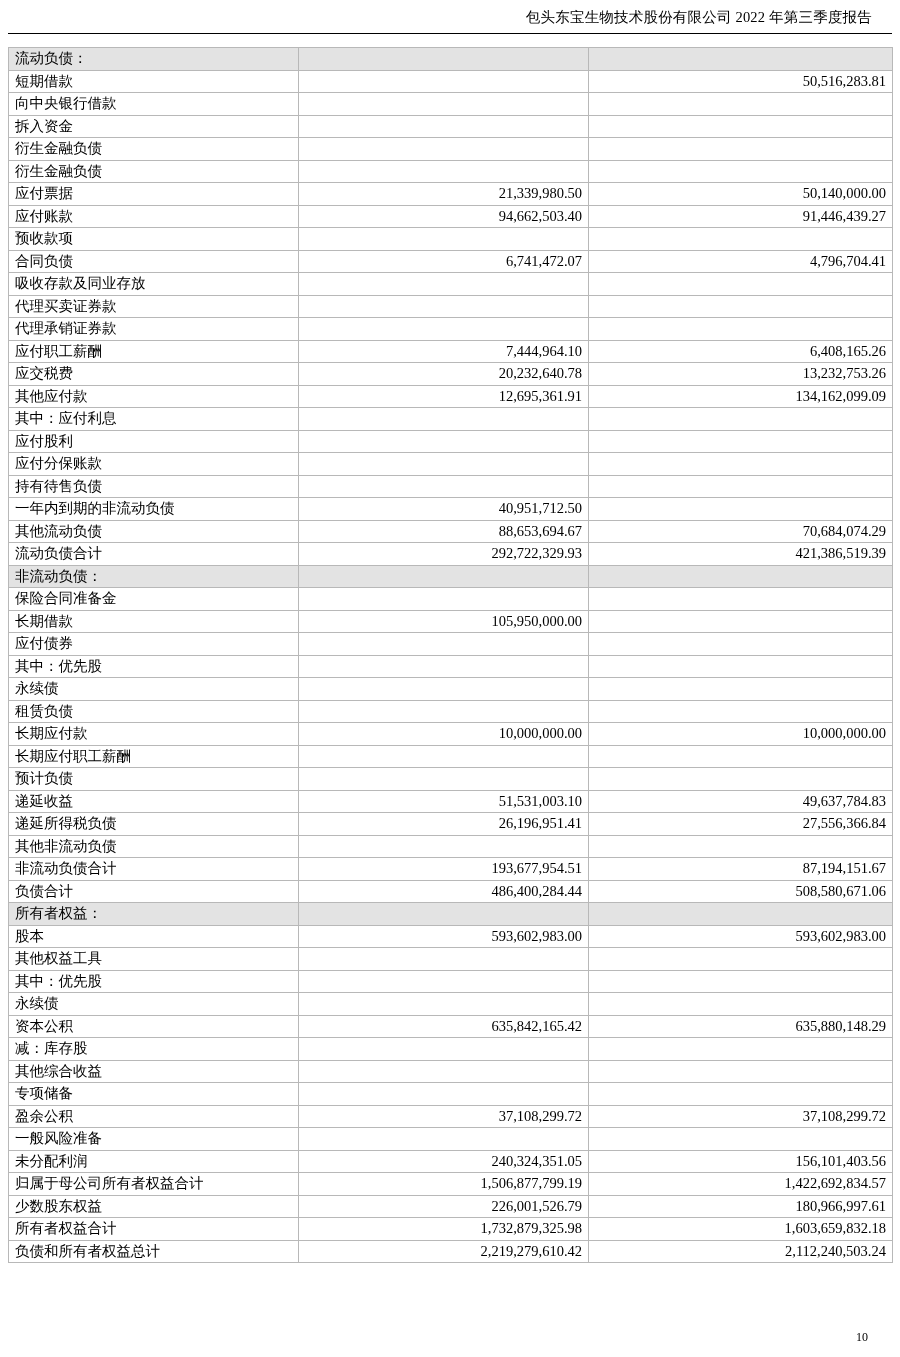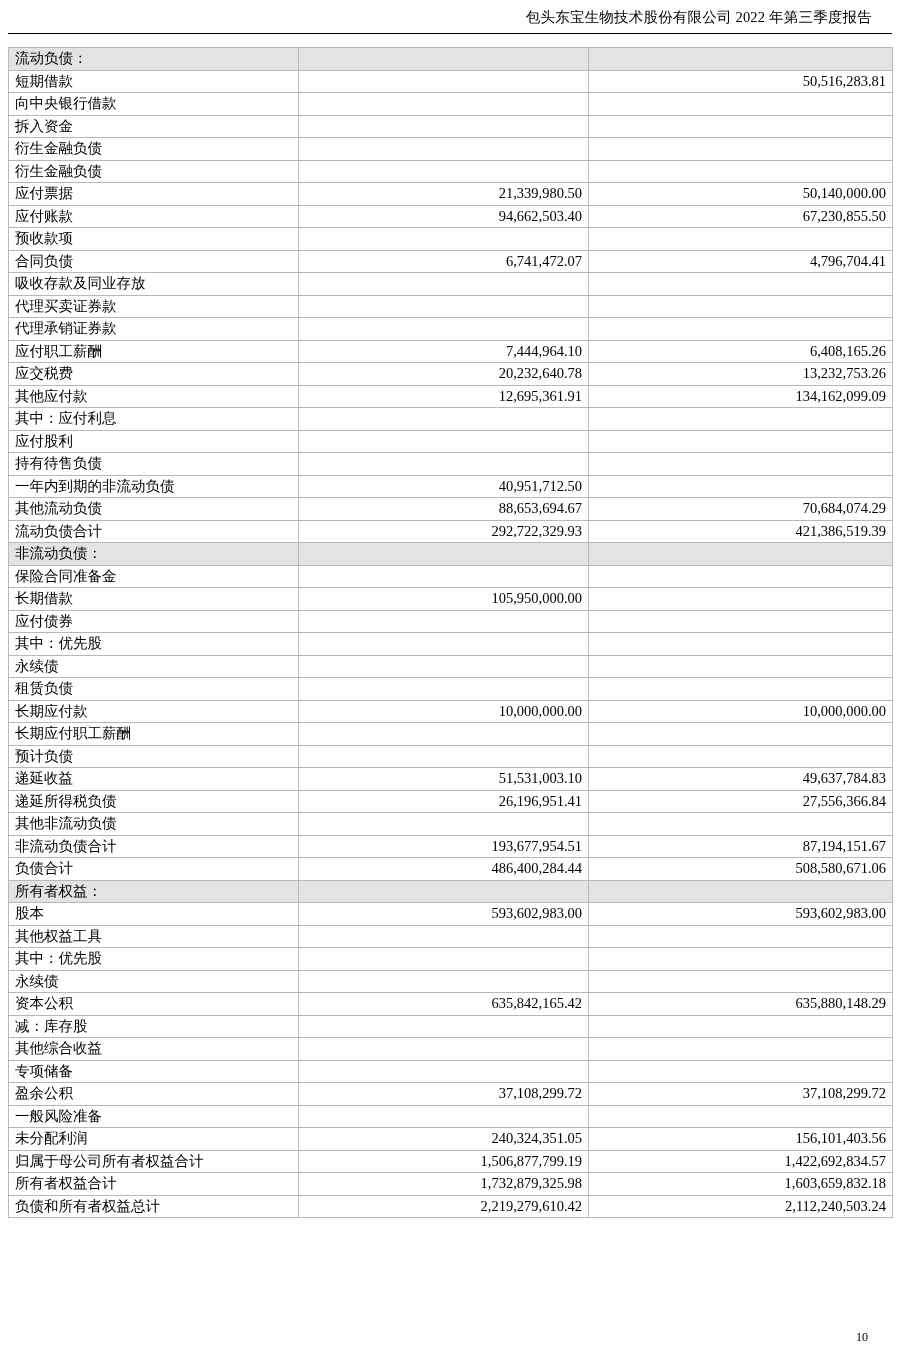--- a/index.html
+++ b/index.html
@@ -131,21 +131,21 @@
           <td class="num"></td>
         </tr>
         <tr>
           <td class="label ind1">应付票据</td>
           <td class="num">21,339,980.50</td>
           <td class="num">50,140,000.00</td>
         </tr>
         <tr>
           <td class="label ind1">应付账款</td>
           <td class="num">94,662,503.40</td>
-          <td class="num">67,230,855.50</td>
+          <td class="num">91,446,439.27</td>
         </tr>
         <tr>
           <td class="label ind1">预收款项</td>
           <td class="num"></td>
           <td class="num"></td>
         </tr>
         <tr>
           <td class="label ind1">合同负债</td>
           <td class="num">6,741,472.07</td>
           <td class="num">4,796,704.41</td>
@@ -184,20 +184,25 @@
           <td class="label ind2">其中：应付利息</td>
           <td class="num"></td>
           <td class="num"></td>
         </tr>
         <tr>
           <td class="label ind3">应付股利</td>
           <td class="num"></td>
           <td class="num"></td>
         </tr>
         <tr>
+          <td class="label ind1">应付分保账款</td>
+          <td class="num"></td>
+          <td class="num"></td>
+        </tr>
+        <tr>
           <td class="label ind1">持有待售负债</td>
           <td class="num"></td>
           <td class="num"></td>
         </tr>
         <tr>
           <td class="label ind1">一年内到期的非流动负债</td>
           <td class="num">40,951,712.50</td>
           <td class="num"></td>
         </tr>
         <tr>
@@ -344,20 +349,25 @@
           <td class="label ind1">未分配利润</td>
           <td class="num">240,324,351.05</td>
           <td class="num">156,101,403.56</td>
         </tr>
         <tr>
           <td class="label ind0">归属于母公司所有者权益合计</td>
           <td class="num">1,506,877,799.19</td>
           <td class="num">1,422,692,834.57</td>
         </tr>
         <tr>
+          <td class="label ind1">少数股东权益</td>
+          <td class="num">226,001,526.79</td>
+          <td class="num">180,966,997.61</td>
+        </tr>
+        <tr>
           <td class="label ind0">所有者权益合计</td>
           <td class="num">1,732,879,325.98</td>
           <td class="num">1,603,659,832.18</td>
         </tr>
         <tr>
           <td class="label ind0">负债和所有者权益总计</td>
           <td class="num">2,219,279,610.42</td>
           <td class="num">2,112,240,503.24</td>
         </tr>
       </tbody>

